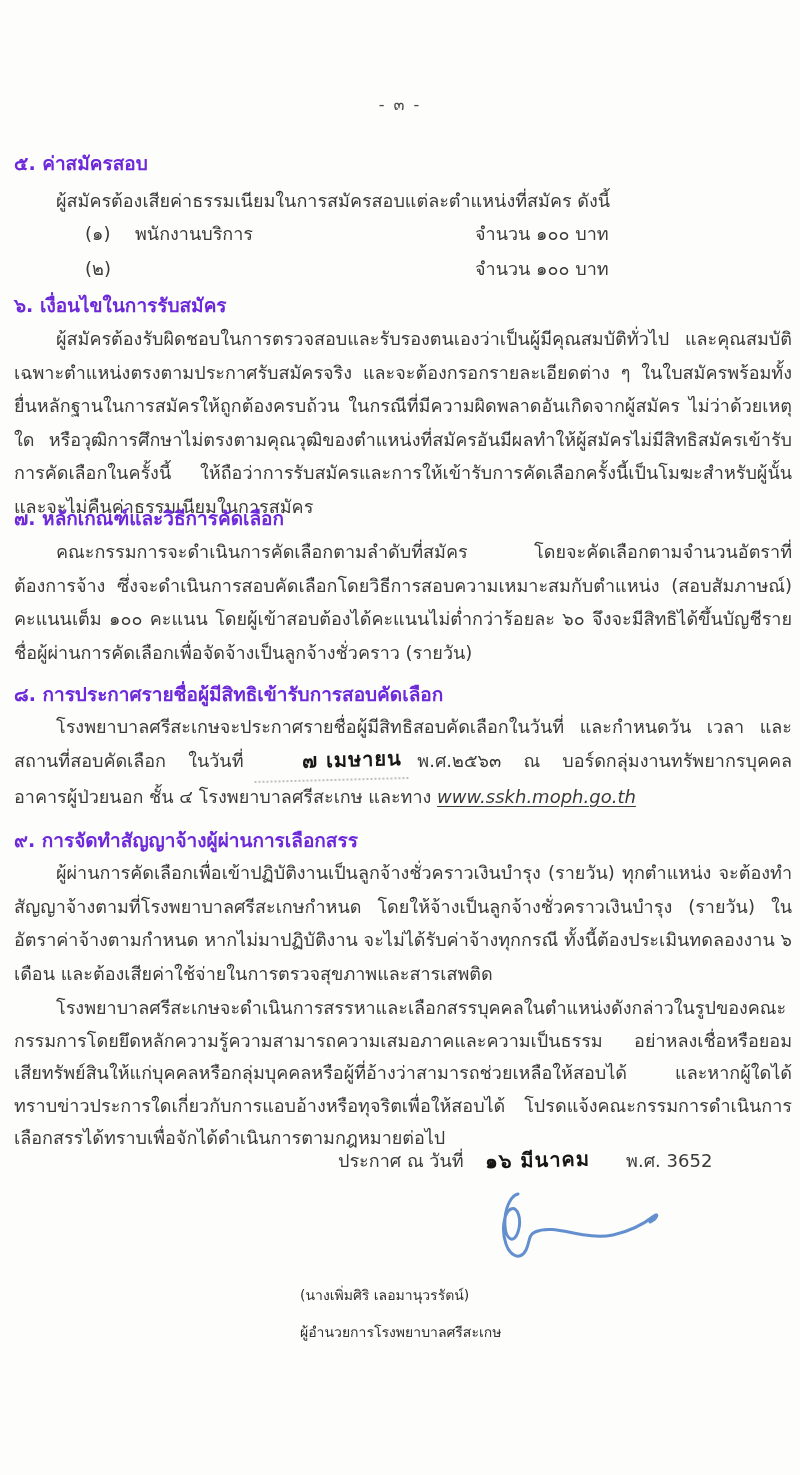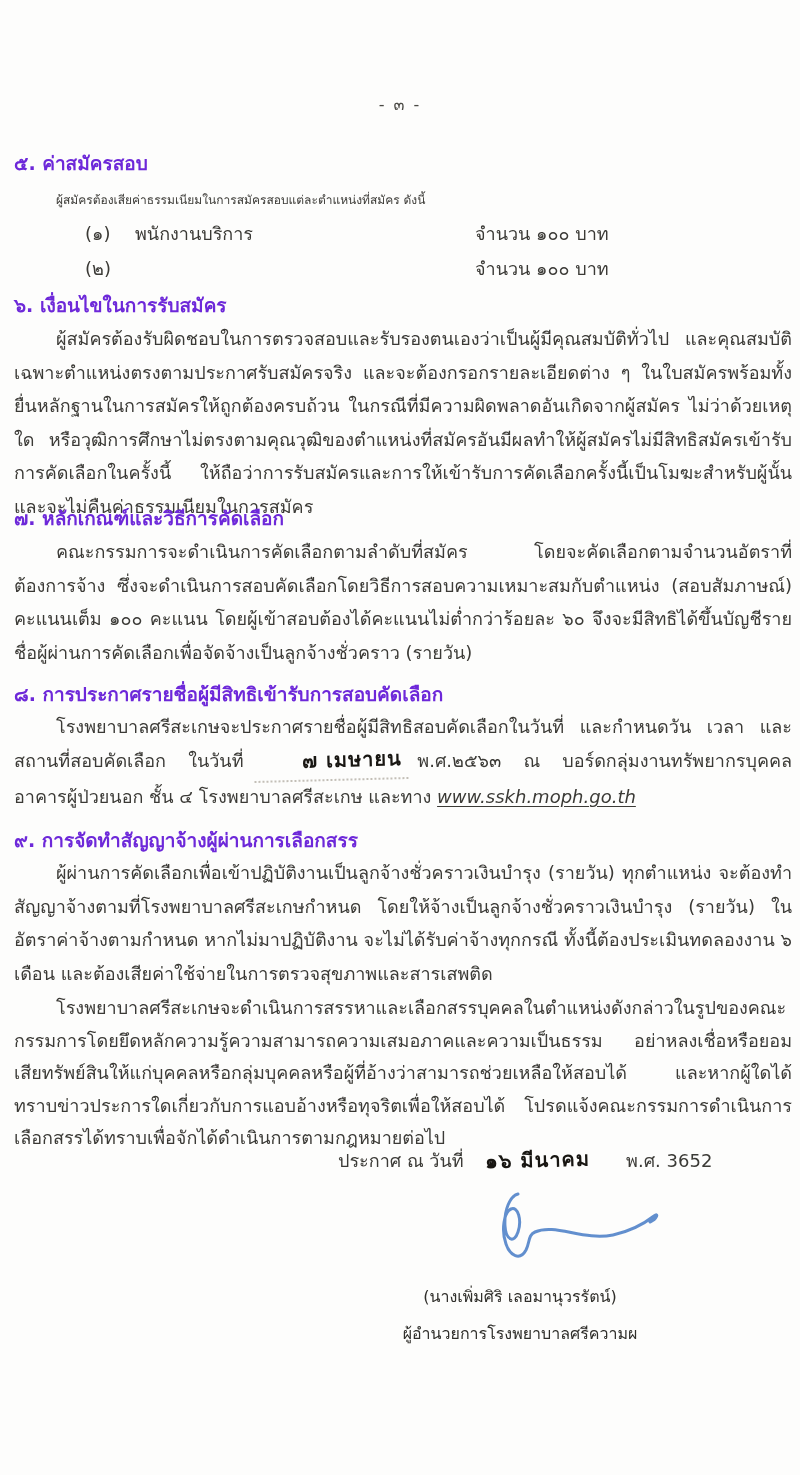--- a/index.html
+++ b/index.html
@@ -23,21 +23,21 @@
   }
   .para{
     left:14px;width:778px;
     font-size:18px;line-height:33.5px;
     text-align:justify;
     text-indent:42px;
     overflow-wrap:break-word;
   }
   .intro{
     left:56px;width:730px;
-    font-size:12px;line-height:33px;
+    font-size:18px;line-height:33px;
   }
   .feerow{left:0;width:800px;height:34px;}
   .feerow span{position:absolute;font-size:18px;white-space:nowrap;}
   .fee-no{left:85px;}
   .fee-title{left:135px;}
   .fee-amount{left:475px;}
   .handwrite{
     display:inline-block;
     font-weight:700;
     font-size:20px;
@@ -49,21 +49,21 @@
   }
   .fillin{border-bottom:2px dotted #c3bfb7;}
   .url{text-decoration:underline;text-underline-offset:3px;font-style:italic;}
   .announce{
     top:1144px;left:338px;
     font-size:18px;white-space:nowrap;
   }
   .announce .year{margin-left:14px;}
   .signer{
     left:300px;width:440px;
-    text-align:center;font-size:16px;color:#2f2e2a;
+    font-size:14px;color:#2f2e2a;
   }
   .sig-svg{left:455px;top:1186px;}
 </style>
 </head>
 <body>
 
 <div class="page">
 
   <div class="abs pagenum">- ๓ -</div>
 
@@ -96,15 +96,15 @@
     <span>ประกาศ ณ วันที่</span>
     <span class="handwrite">๑๖ มีนาคม</span>
     <span class="year">พ.ศ. 3652</span>
   </div>
 
   <svg class="abs sig-svg" width="215" height="98" viewBox="0 0 215 98">
     <path d="M63,8 C55,10 49,24 50,40 C51,54 59,58 63,46 C67,34 63,20 56,23 C49,26 46,44 51,58 C55,70 65,75 71,64 C75,56 73,49 80,46 C100,37 128,55 158,49 C176,45 190,37 199,30 C204,26 202,33 195,36" fill="none" stroke="#4c7fc7" stroke-width="3" stroke-linecap="round" stroke-linejoin="round" opacity="0.88"></path>
   </svg>
 
   <div class="abs signer" style="top:1284px">(นางเพิ่มศิริ เลอมานุวรรัตน์)</div>
-  <div class="abs signer" style="top:1321px">ผู้อำนวยการโรงพยาบาลศรีความผ</div>
+  <div class="abs signer" style="top:1321px">ผู้อำนวยการโรงพยาบาลศรีสะเกษ</div>
 
 </div>
 
 </body></html>

